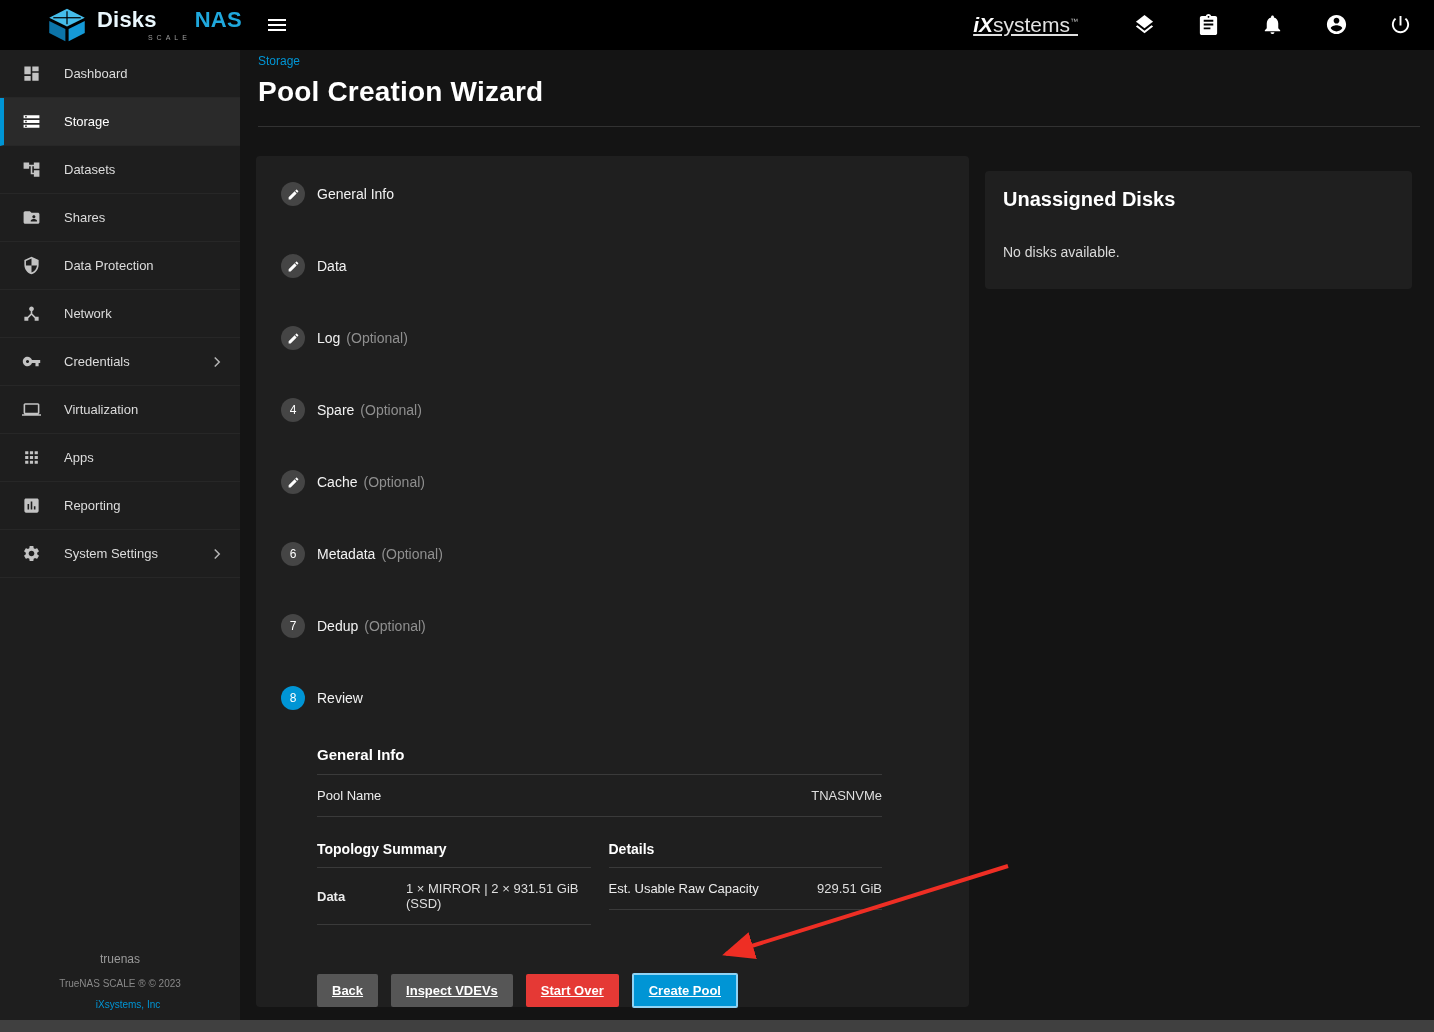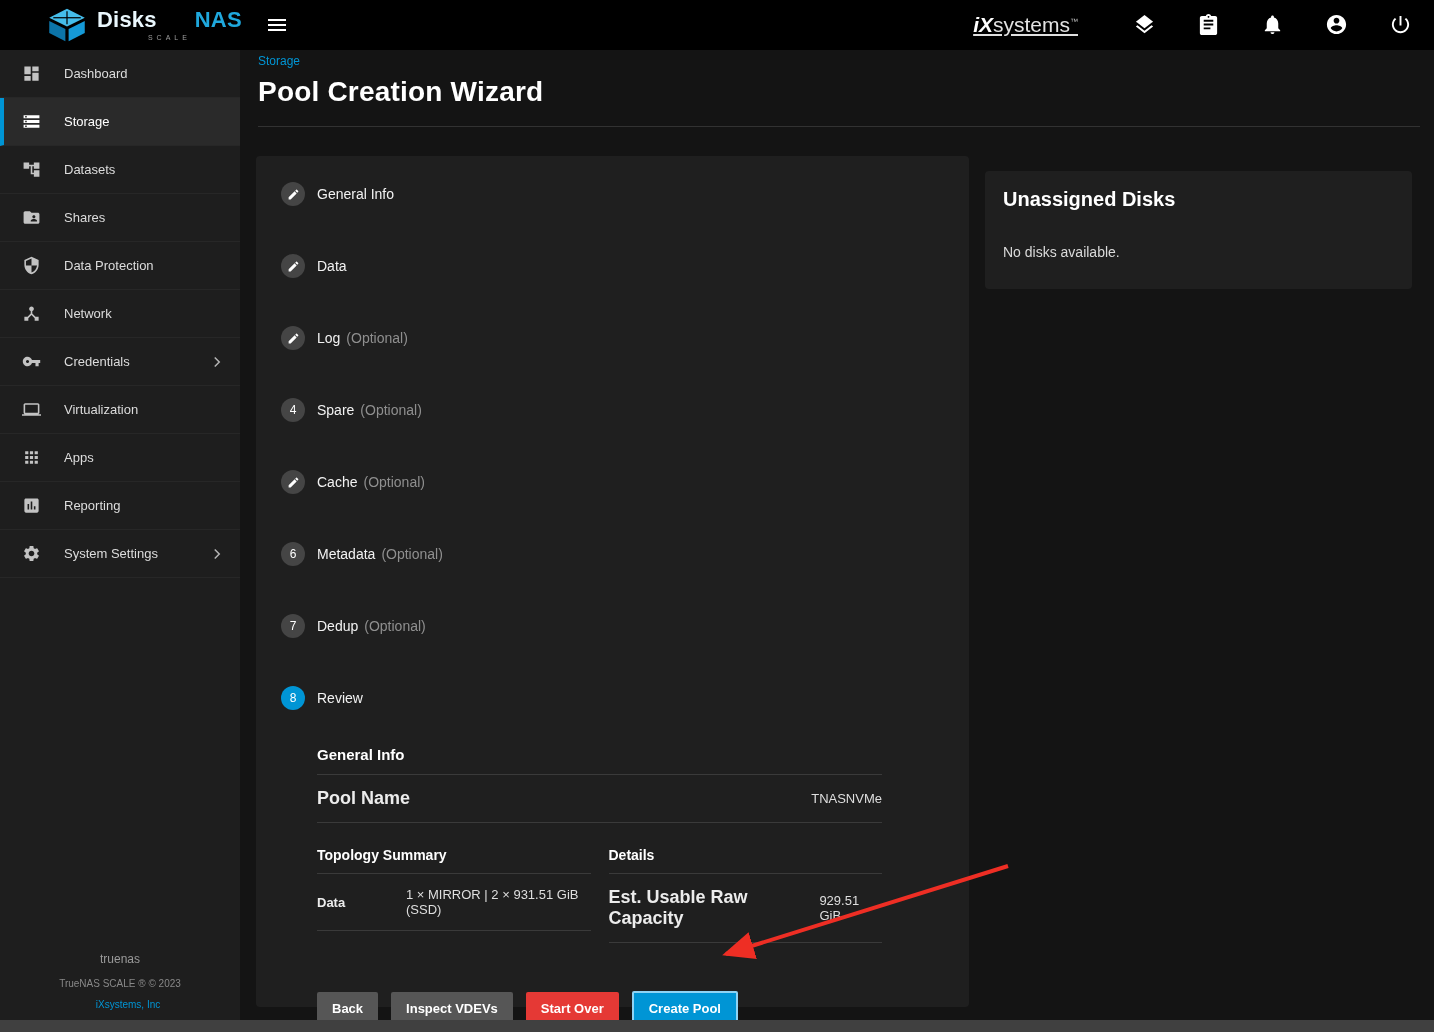--- a/index.html
+++ b/index.html
@@ -74,32 +74,32 @@
   }
   .step-circle svg { width: 13px; height: 13px; fill: #fff; }
   .step-circle.active { background: var(--accent, #0095d5); }
   .step-name { font-size: 14px; color: #f2f2f2; }
   .step-suffix { font-size: 14px; color: #8f8f8f; margin-left: 6px; }
 
   .review { margin: 12px 0 0 36px; width: 565px; }
   .review h3 { font-size: 15px; font-weight: 700; color: #fff; margin-bottom: 11px; }
   .rule { border: none; border-top: 1px solid #3a3a3a; }
   .kv { display: flex; justify-content: space-between; align-items: center; padding: 13px 0; }
-  .kv .k { font-size: 18px; font-weight: 700; color: #ececec; }
+  .kv .k { font-size: 13px; font-weight: 400; color: #ececec; }
   .kv .v { font-size: 13px; color: #dfdfdf; }
   .cols { display: grid; grid-template-columns: 1fr 1fr; column-gap: 18px; margin-top: 24px; }
   .col h4 { font-size: 14px; font-weight: 700; color: #fff; margin-bottom: 10px; }
   .data-row { display: flex; padding: 13px 0; font-size: 13px; align-items: center; }
   .data-row .k { font-weight: 700; width: 89px; flex: none; color: #ececec; }
   .data-row .v { color: #dfdfdf; }
 
   .actions { display: flex; gap: 13px; margin-top: 48px; align-items: center; }
   .btn {
     height: 33px; padding: 0 15px; border: none; border-radius: 2px;
-    font-size: 13px; font-weight: 600; color: #fff; cursor: pointer; font-family: inherit;
+    font-size: 13px; font-weight: 600; color: #fff; cursor: pointer; font-family: inherit; text-decoration: underline;
   }
   .btn-gray { background: var(--button-gray, #565656); }
   .btn-red { background: var(--danger, #e53935); }
   .btn-blue { background: var(--accent, #0b8ed0); border: 2px solid #8ed3f4; height: 35px; }
 
   
   .disks-card {
     position: absolute; left: 745px; top: 121px; width: 427px; height: 118px;
     background: #1f1f1f; border-radius: 4px; padding: 17px 18px;
   }

